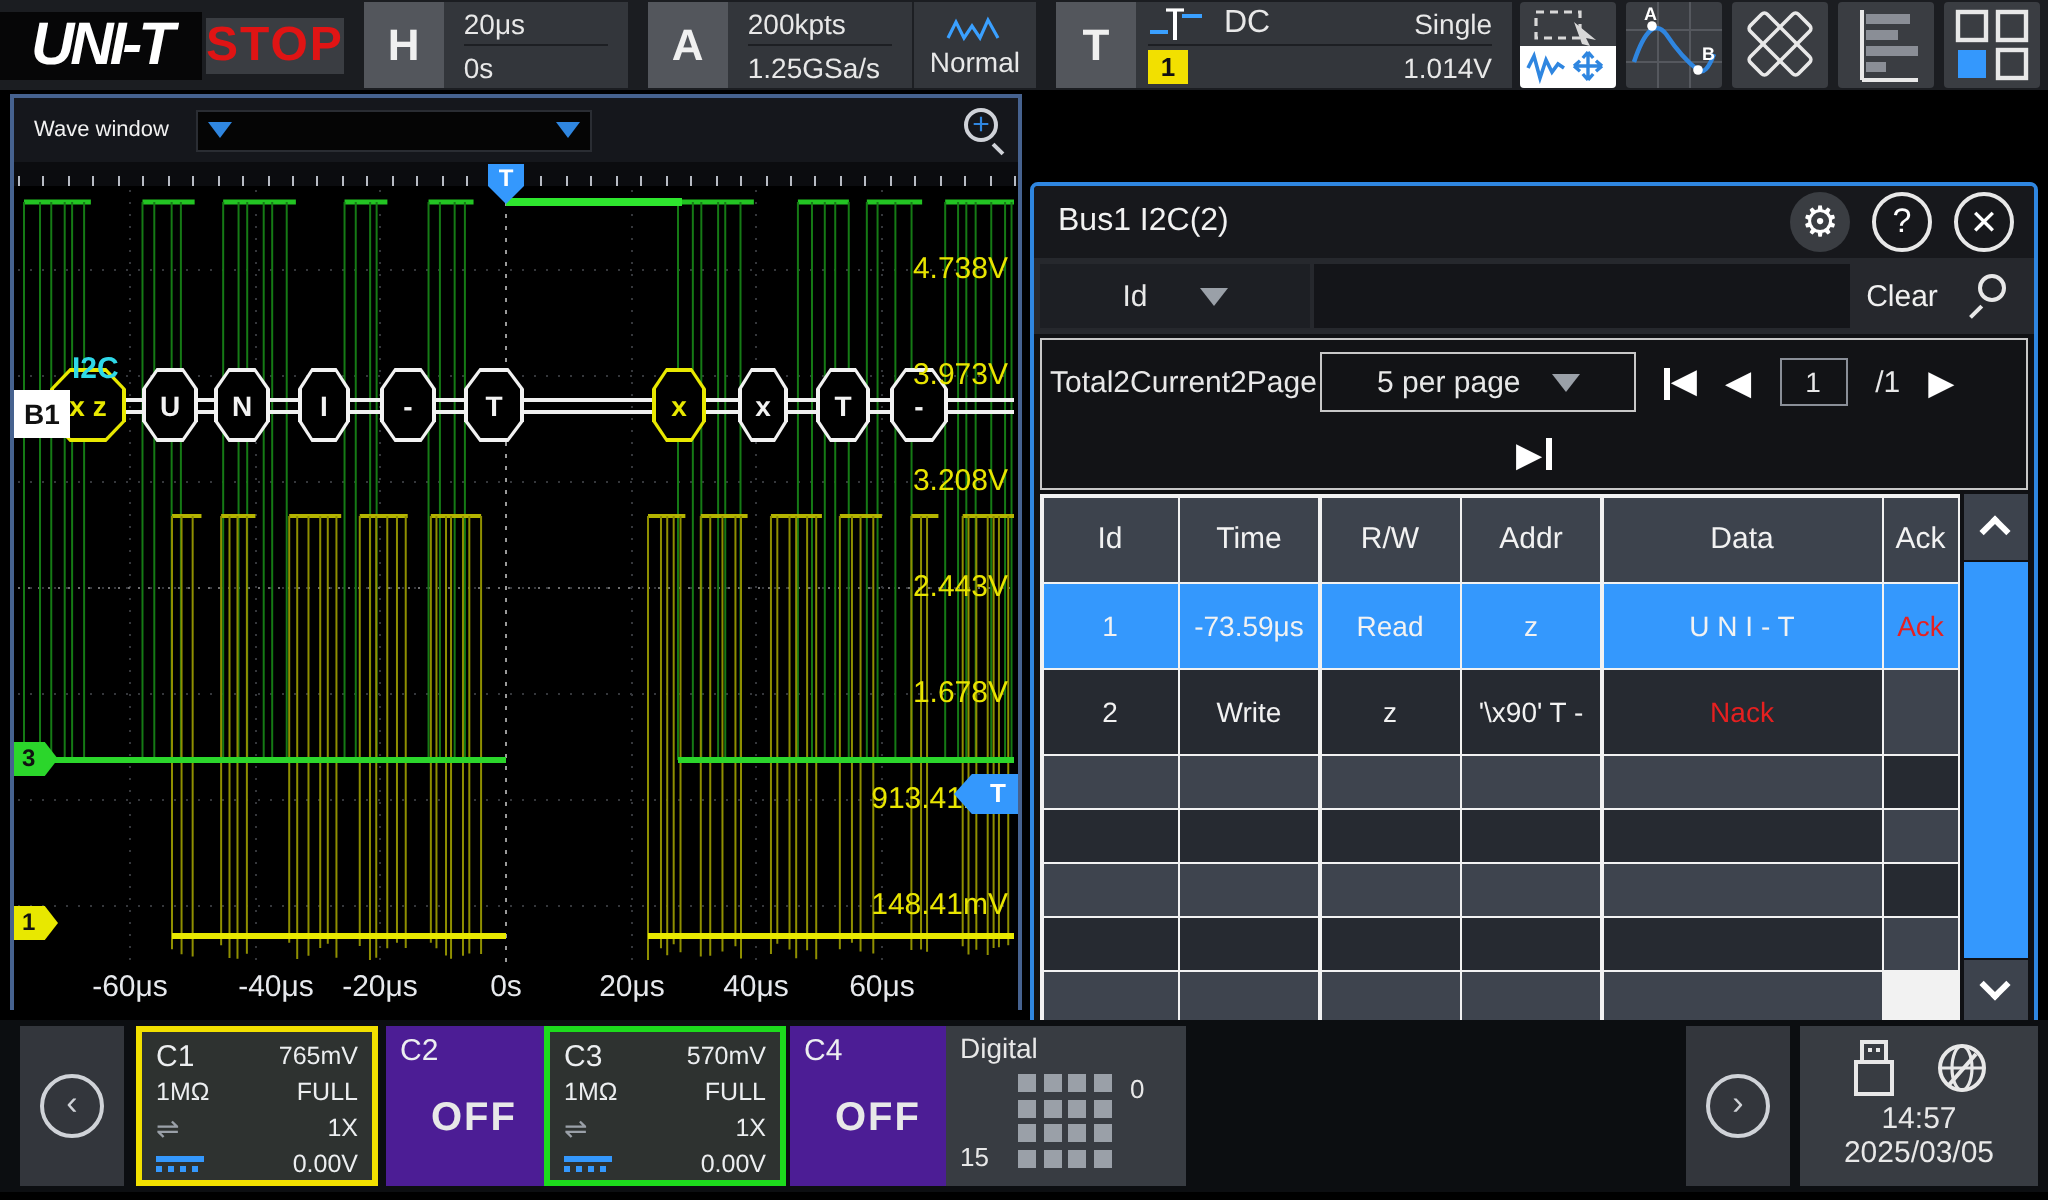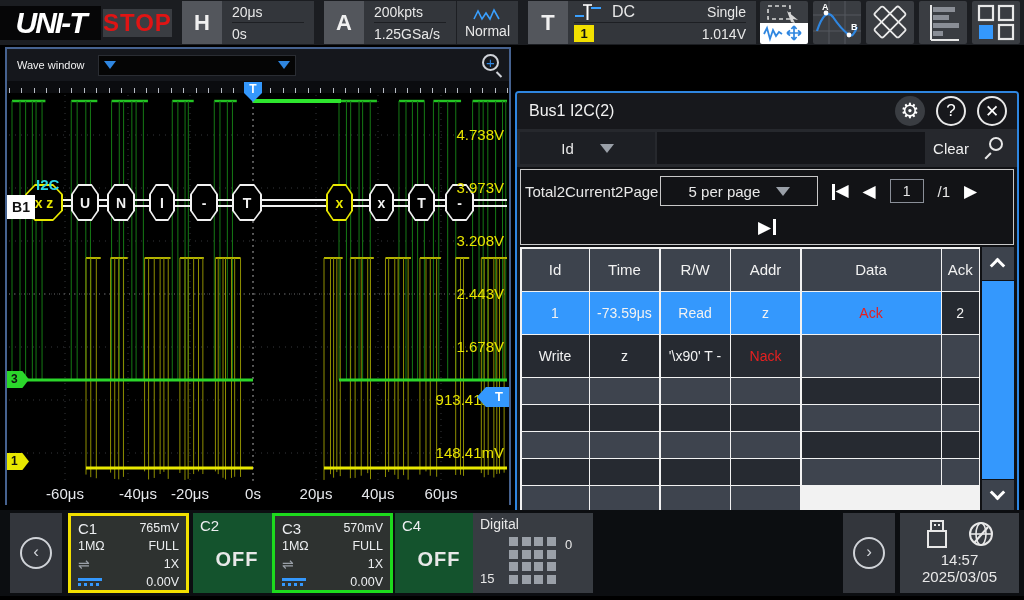--- a/index.html
+++ b/index.html
@@ -89,21 +89,21 @@
   .sbtn.up span{top:13px;transform:rotate(45deg);}
   .sbtn.dn span{top:7px;transform:rotate(225deg);}
   .sthumb{flex:1;background:#3498fd;margin:1px 0;}
 
   
   .footer{position:absolute;left:0;top:510px;width:1024px;height:86px;background:#0c0e11;}
   .fbtn{position:absolute;top:3px;width:52px;height:80px;background:#33363c;display:flex;align-items:center;justify-content:center;}
   .fcirc{width:32px;height:32px;border-radius:50%;border:2px solid #d0d3d8;color:#d0d3d8;font-size:17px;display:flex;align-items:center;justify-content:center;padding-bottom:2px;}
   .chtile{position:absolute;top:3px;height:80px;background:#2e3230;padding:3px 7px;}
   .chtile.det{width:121px;}
-  .chtile.simple{width:88px;background:#14532d;}
+  .chtile.simple{width:88px;background:#4c1d95;}
   .ch-row{display:flex;justify-content:space-between;align-items:center;height:18px;font-size:12.5px;color:#eceef0;}
   .ch-row .nm{font-size:15px;}
   .off-lbl{font-size:20px;font-weight:bold;text-align:center;margin-top:14px;letter-spacing:1px;}
   .cpl-icon{color:#9aa0a8;font-size:14px;line-height:10px;}
   .bw-icon{width:24px;}
   .bw-icon .s{height:3px;background:#3498fd;}
   .bw-icon .d{height:3px;margin-top:2px;background:repeating-linear-gradient(90deg,#3498fd 0 3px,transparent 3px 6px);}
   .digtile{position:absolute;left:473px;top:3px;width:120px;height:80px;background:#383c42;padding:3px 7px;font-size:14px;}
   .diggrid{position:absolute;left:36px;top:24px;display:grid;grid-template-columns:repeat(4,9px);grid-auto-rows:9px;gap:3.5px;}
   .diggrid i{background:#9aa0a8;}
@@ -543,20 +543,21 @@
           <div class="cell hd">Id</div>
           <div class="cell hd">Time</div>
           <div class="cell hd">R/W</div>
           <div class="cell hd">Addr</div>
           <div class="cell hd">Data</div>
           <div class="cell hd">Ack</div>
           <div class="cell sel">1</div>
           <div class="cell sel">-73.59μs</div>
           <div class="cell sel">Read</div>
           <div class="cell sel">z</div>
+          <div class="cell sel">U N I - T</div>
           <div class="cell sel ackred">Ack</div>
           <div class="cell dk">2</div>
           <div class="cell dk">Write</div>
           <div class="cell dk">z</div>
           <div class="cell dk">'\x90' T -</div>
           <div class="cell dk ackred">Nack</div>
           <div class="cell lt"></div>
           <div class="cell lt"></div>
           <div class="cell lt"></div>
           <div class="cell lt"></div>

